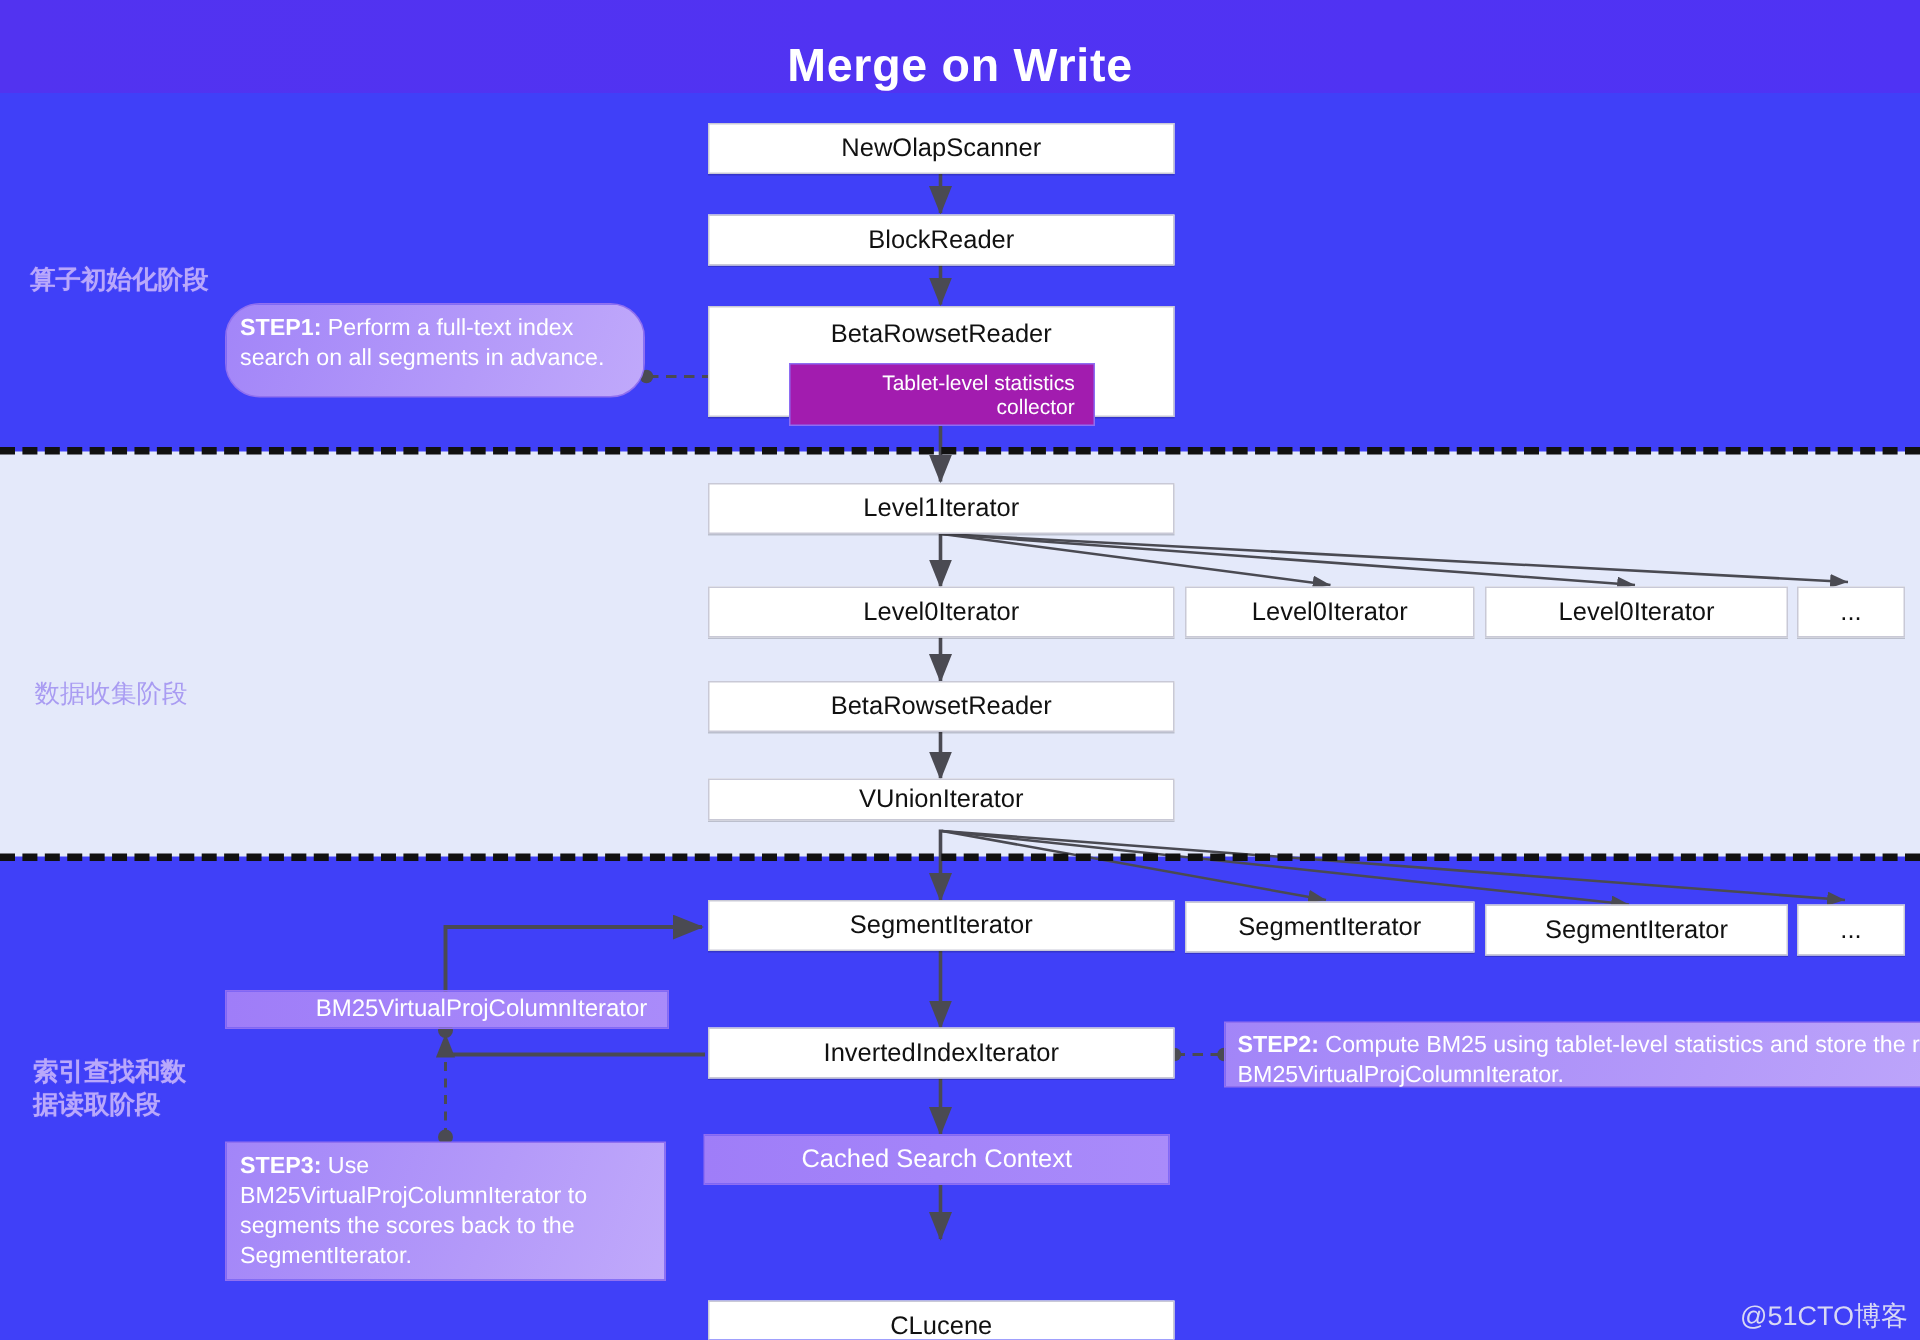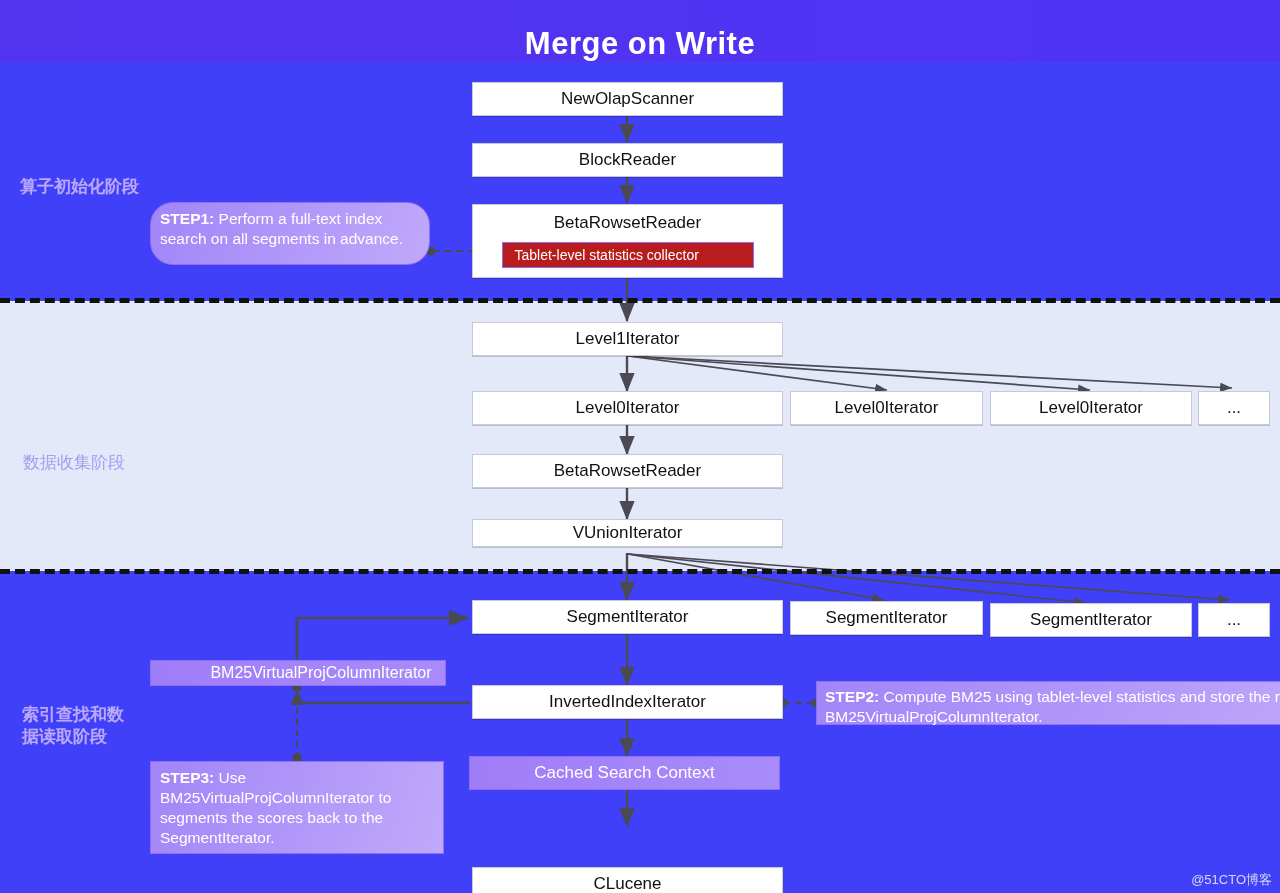--- a/index.html
+++ b/index.html
@@ -47,22 +47,22 @@
   
   .node{
     position:absolute; background:#ffffff; border:1px solid #c9c9d6;
     display:flex; align-items:center; justify-content:center;
     color:#111111; font-size:17px; z-index:5;
     box-shadow:0 1px 0 rgba(0,0,0,.18);
   }
   .node.tall{ flex-direction:column; justify-content:flex-start; padding-top:8px; }
 
   .inner-chip{
-    background:#b91c1c; color:#ffffff; font-size:14px;
-    padding:4px 12px; margin-top:9px; width:252px; text-align:left;
+    background:#a21caf; color:#ffffff; font-size:14px;
+    padding:4px 12px; margin-top:9px; width:204px; text-align:right;
     border:1px solid #8e6df3;
   }
 
   .purple-node{
     position:absolute; background:linear-gradient(90deg,#9f7df8 0%, #a98bfa 100%);
     border:1px solid #8f6ef2; color:#ffffff; font-size:17px;
     display:flex; align-items:center; justify-content:center; z-index:5;
   }
 
   .note{
@@ -71,21 +71,21 @@
     border:1px solid #9070f0; color:#ffffff;
     font-size:15.5px; line-height:20px; padding:6px 9px;
   }
   .note b{ font-weight:bold; }
 
   
   svg.wires{ position:absolute; left:0; top:0; width:1280px; height:893px; z-index:4; pointer-events:none; }
 
   .watermark{
     position:absolute; right:8px; bottom:4px; z-index:9;
-    color:#d8d8f4; font-size:13px;
+    color:#d8d8f4; font-size:18px;
   }
 </style>
 </head>
 <body>
 
 <div id="canvas">
 
   <div class="band band-1"></div>
   <div class="band band-2"></div>
   <div class="band band-3"></div>

